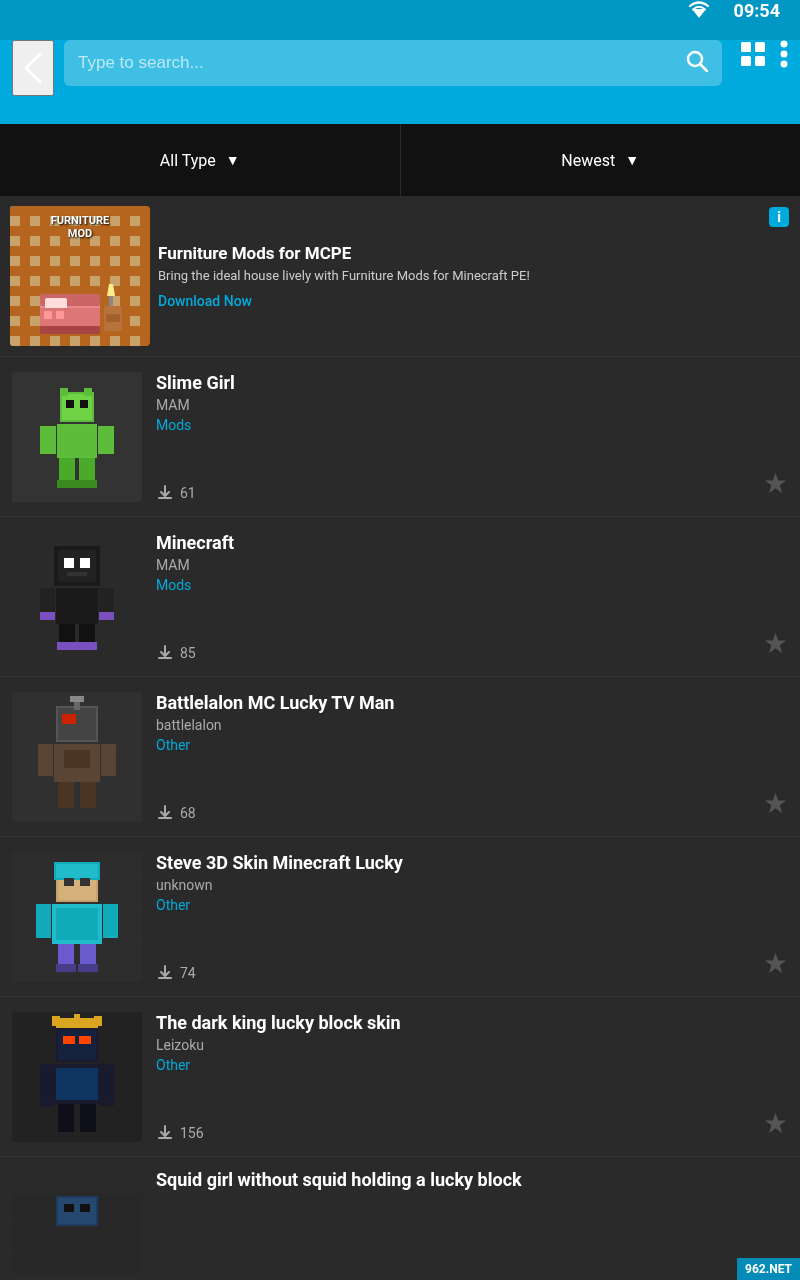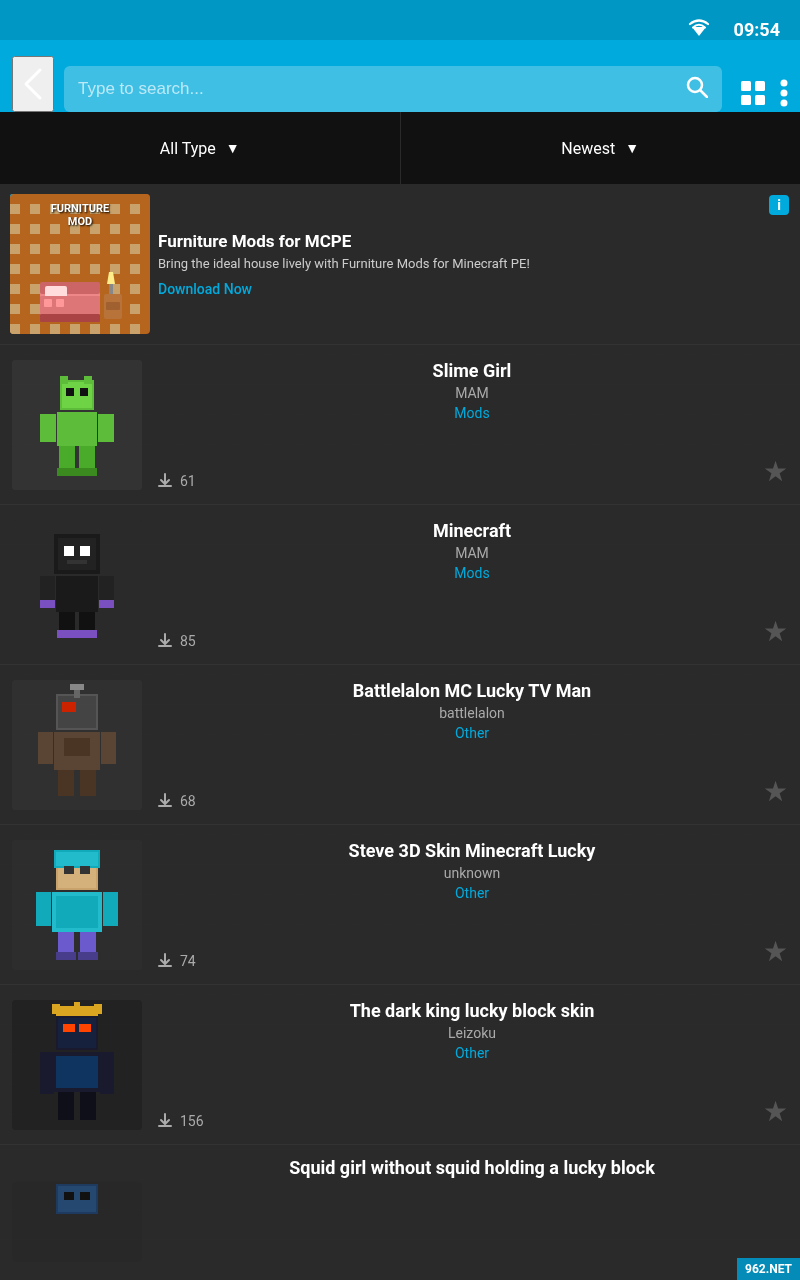--- a/index.html
+++ b/index.html
@@ -9,41 +9,41 @@
       background: #1a1a1a;
       font-family: 'Roboto', Arial, sans-serif;
       overflow-x: hidden;
     }
 
     
     .status-bar {
       background: #0097c4;
       height: 40px;
       display: flex;
-      align-items: flex-end;
+      align-items: flex-start;
       justify-content: flex-end;
       padding: 0 20px;
       gap: 24px;
     }
     .status-bar .wifi-icon {
       color: white;
       font-size: 18px;
     }
     .status-bar .time {
       color: white;
       font-size: 18px;
       font-weight: bold;
     }
 
     
     .top-bar {
       background: #00aadd;
-      height: 72px;
-      display: flex;
-      align-items: flex-end;
+      height: 84px;
+      display: flex;
+      align-items: flex-start;
       padding: 0 12px;
       gap: 10px;
     }
     .back-btn {
       color: white;
       font-size: 28px;
       padding: 8px;
       cursor: pointer;
       display: flex;
       align-items: center;
@@ -208,21 +208,20 @@
     
     .list-item {
       display: flex;
       align-items: center;
       background: #2a2a2a;
       border-bottom: 1px solid #333;
       padding: 12px 12px 12px 12px;
       gap: 14px;
       min-height: 160px;
       position: relative;
-      text-align: center;
     }
     .item-thumb {
       width: 130px;
       height: 130px;
       border-radius: 4px;
       flex-shrink: 0;
       display: flex;
       align-items: center;
       justify-content: center;
       overflow: hidden;

